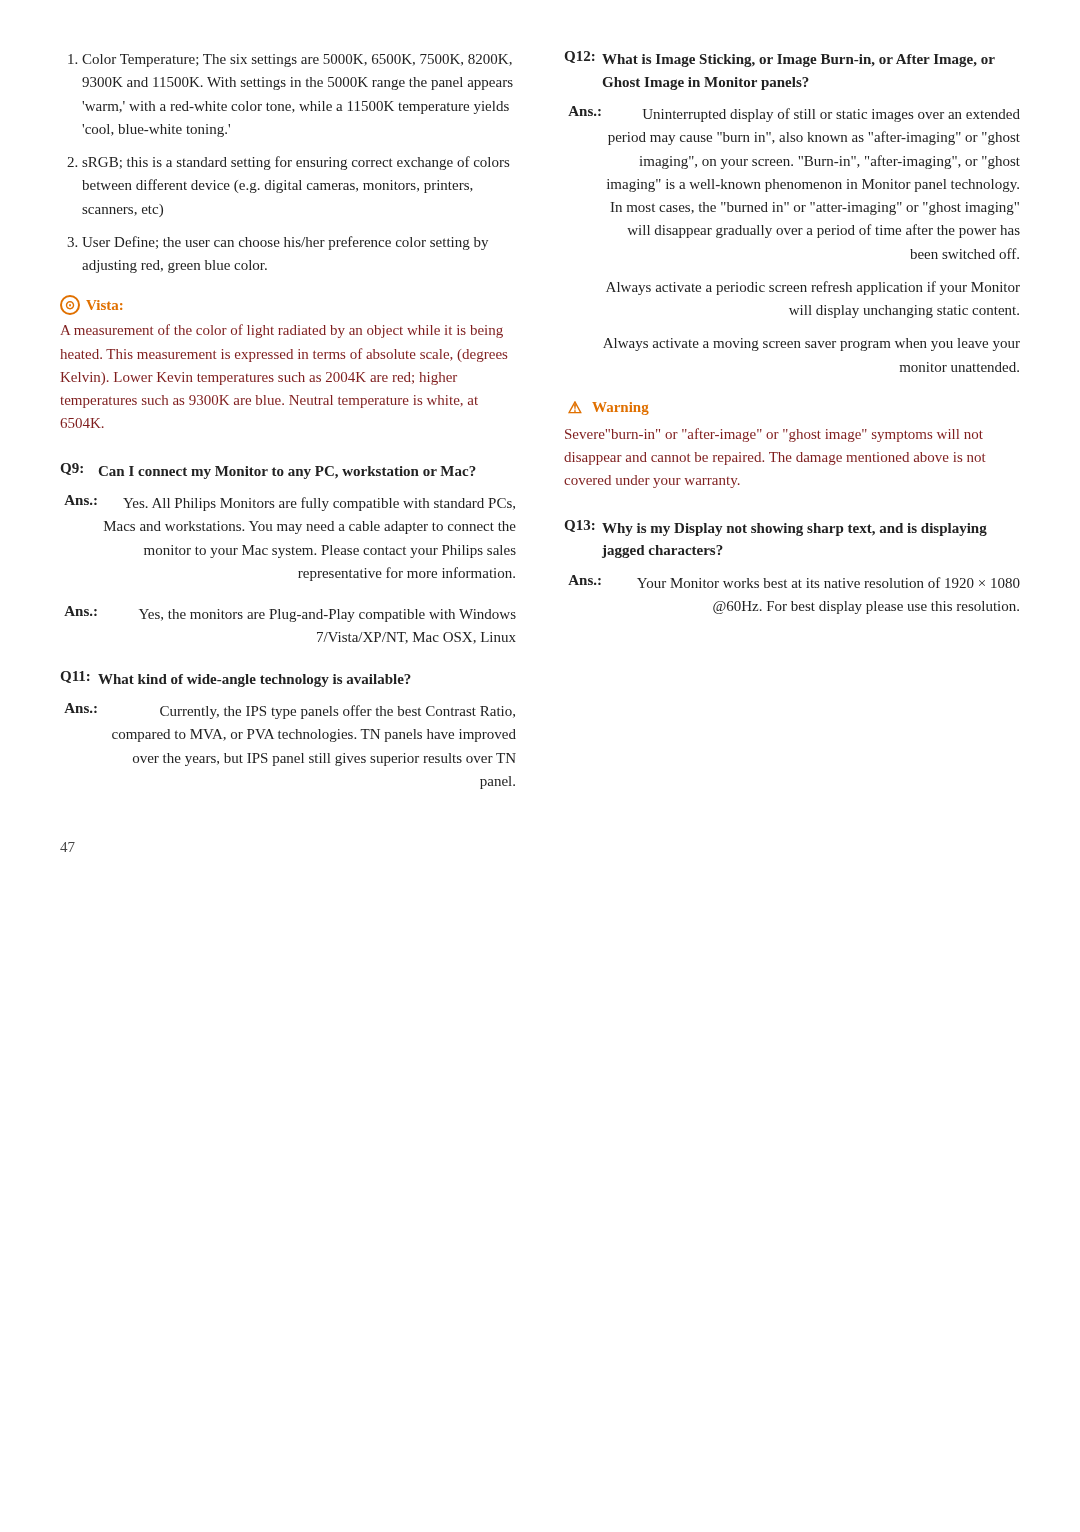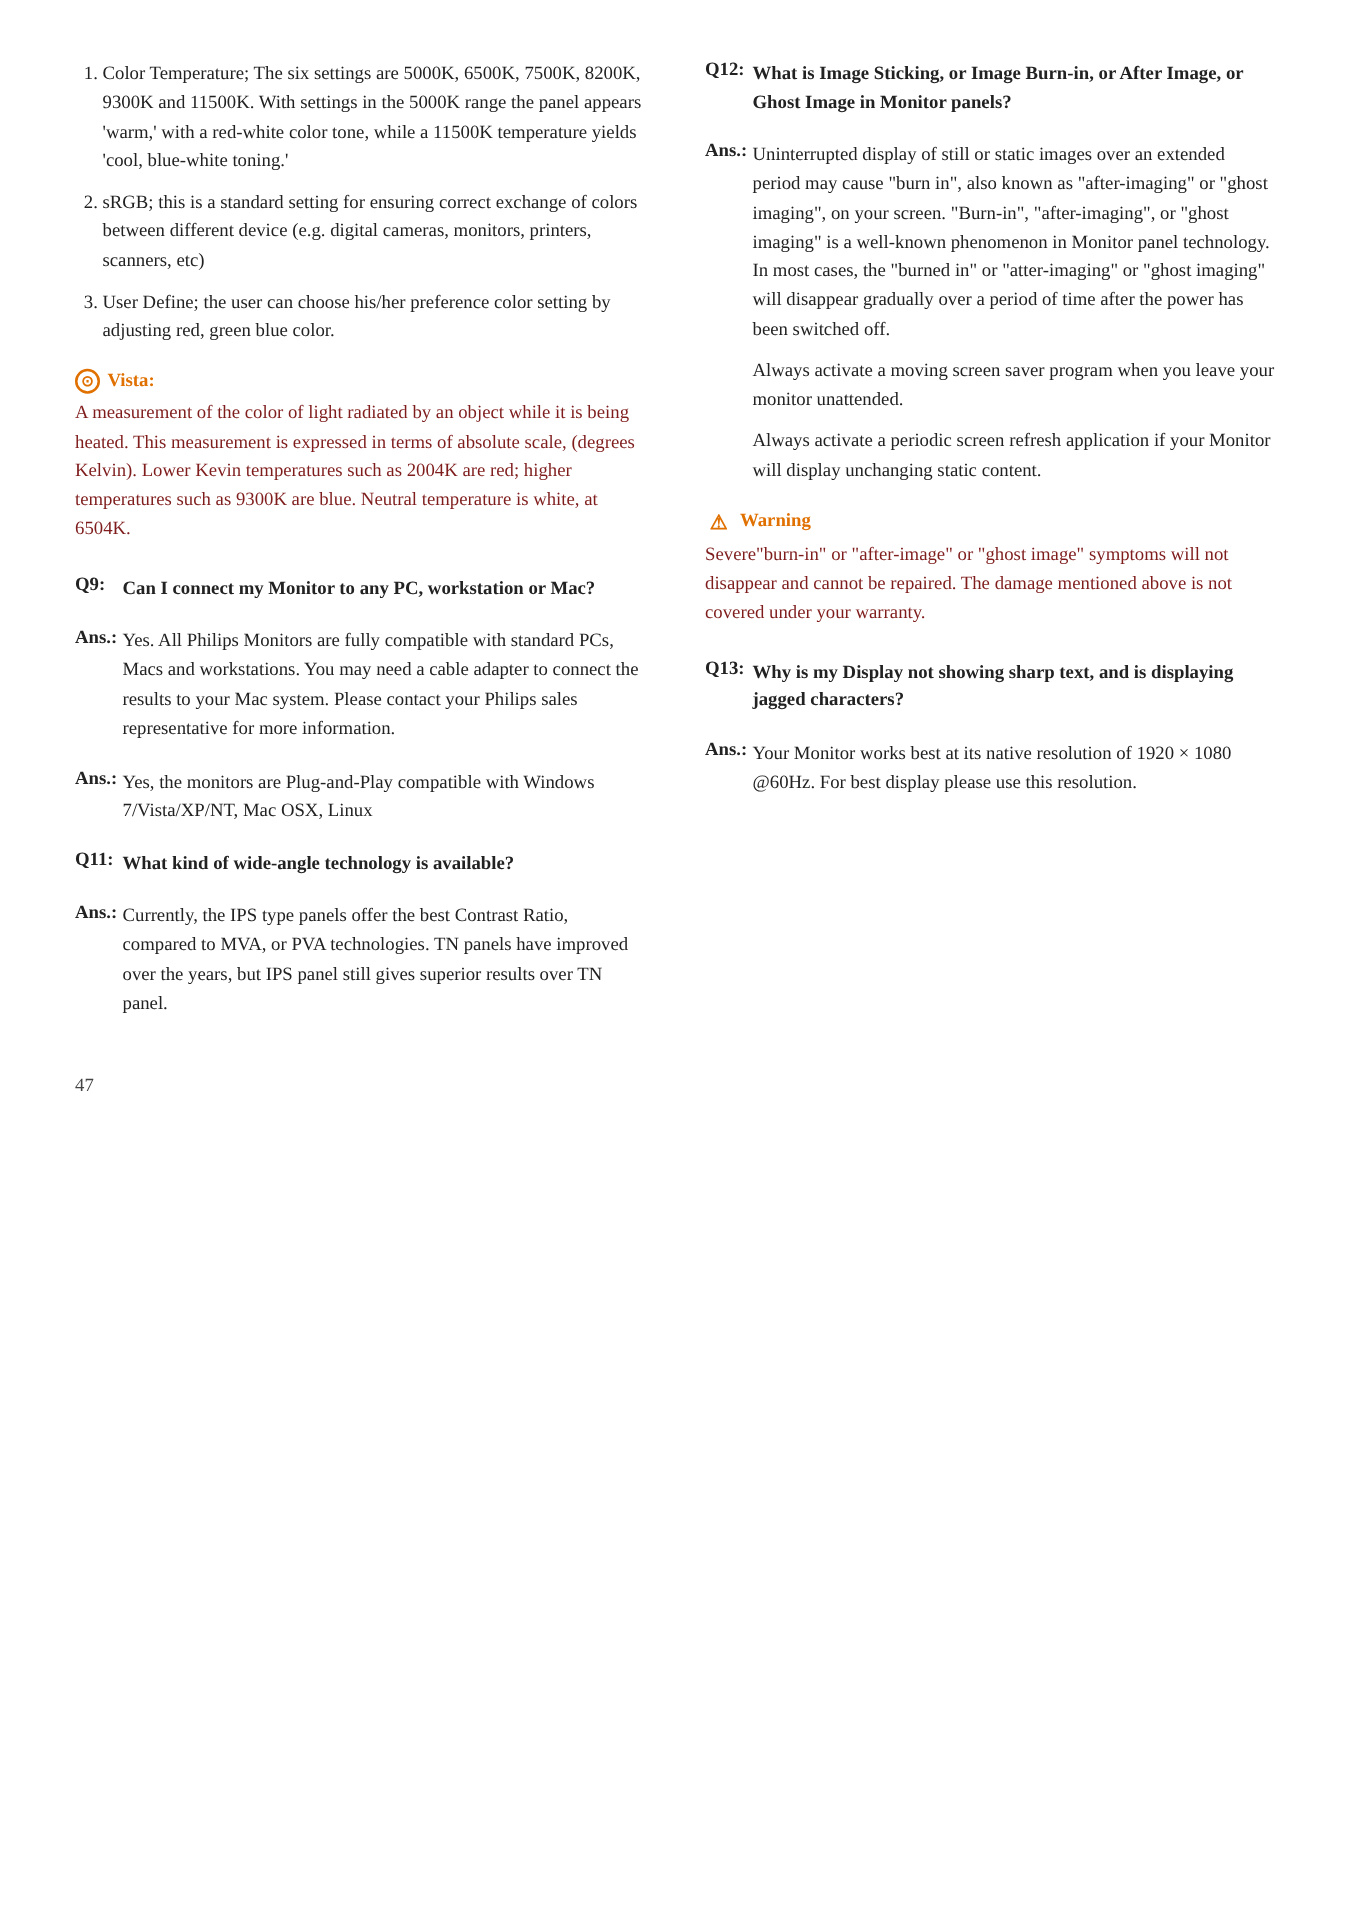--- a/index.html
+++ b/index.html
@@ -90,21 +90,22 @@
       font-size: 15px;
     }
     .qa-q-text {
       font-weight: bold;
       line-height: 1.5;
       font-size: 15px;
     }
     .qa-answer {
       display: flex;
       gap: 0;
-      margin-top: 20px;
+      margin-top: 10px;
+      text-align: right;
     }
     .qa-a-label {
       font-weight: bold;
       min-width: 38px;
       flex-shrink: 0;
       font-size: 15px;
     }
     .qa-a-text {
       line-height: 1.55;
       font-size: 15px;
@@ -145,21 +146,21 @@
       <div class="note-text">A measurement of the color of light radiated by an object while it is being heated. This measurement is expressed in terms of absolute scale, (degrees Kelvin). Lower Kevin temperatures such as 2004K are red; higher temperatures such as 9300K are blue. Neutral temperature is white, at 6504K.</div>
     </div>
 
     <div class="qa-block">
       <div class="qa-question">
         <span class="qa-q-label">Q9:</span>
         <span class="qa-q-text">Can I connect my Monitor to any PC, workstation or Mac?</span>
       </div>
       <div class="qa-answer">
         <span class="qa-a-label">Ans.:</span>
-        <span class="qa-a-text">Yes. All Philips Monitors are fully compatible with standard PCs, Macs and workstations. You may need a cable adapter to connect the results to your Mac system. Please contact your Philips sales representative for more information.</span>
+        <span class="qa-a-text">Yes. All Philips Monitors are fully compatible with standard PCs, Macs and workstations. You may need a cable adapter to connect the monitor to your Mac system. Please contact your Philips sales representative for more information.</span>
       </div>
     </div>
 
     <div class="qa-block">
       <div class="qa-answer">
         <span class="qa-a-label">Ans.:</span>
         <span class="qa-a-text">Yes, the monitors are Plug-and-Play compatible with Windows 7/Vista/XP/NT, Mac OSX, Linux</span>
       </div>
     </div>
 
@@ -180,22 +181,22 @@
 
     <div class="qa-block">
       <div class="qa-question">
         <span class="qa-q-label">Q12:</span>
         <span class="qa-q-text">What is Image Sticking, or Image Burn-in, or After Image, or Ghost Image in Monitor panels?</span>
       </div>
       <div class="qa-answer">
         <span class="qa-a-label">Ans.:</span>
         <div class="qa-a-paras">
           <p>Uninterrupted display of still or static images over an extended period may cause "burn in", also known as "after-imaging" or "ghost imaging", on your screen. "Burn-in", "after-imaging", or "ghost imaging" is a well-known phenomenon in Monitor panel technology. In most cases, the "burned in" or "atter-imaging" or "ghost imaging" will disappear gradually over a period of time after the power has been switched off.</p>
+          <p>Always activate a periodic screen refresh application if your Monitor will display unchanging static content.</p>
           <p>Always activate a moving screen saver program when you leave your monitor unattended.</p>
-          <p>Always activate a periodic screen refresh application if your Monitor will display unchanging static content.</p>
         </div>
       </div>
     </div>
 
     <div class="note-box">
       <div class="warning-label">
         <span class="warning-icon">⚠</span>
         <span>Warning</span>
       </div>
       <div class="warning-text">Severe"burn-in" or "after-image" or "ghost image" symptoms will not disappear and cannot be repaired. The damage mentioned above is not covered under your warranty.</div>

